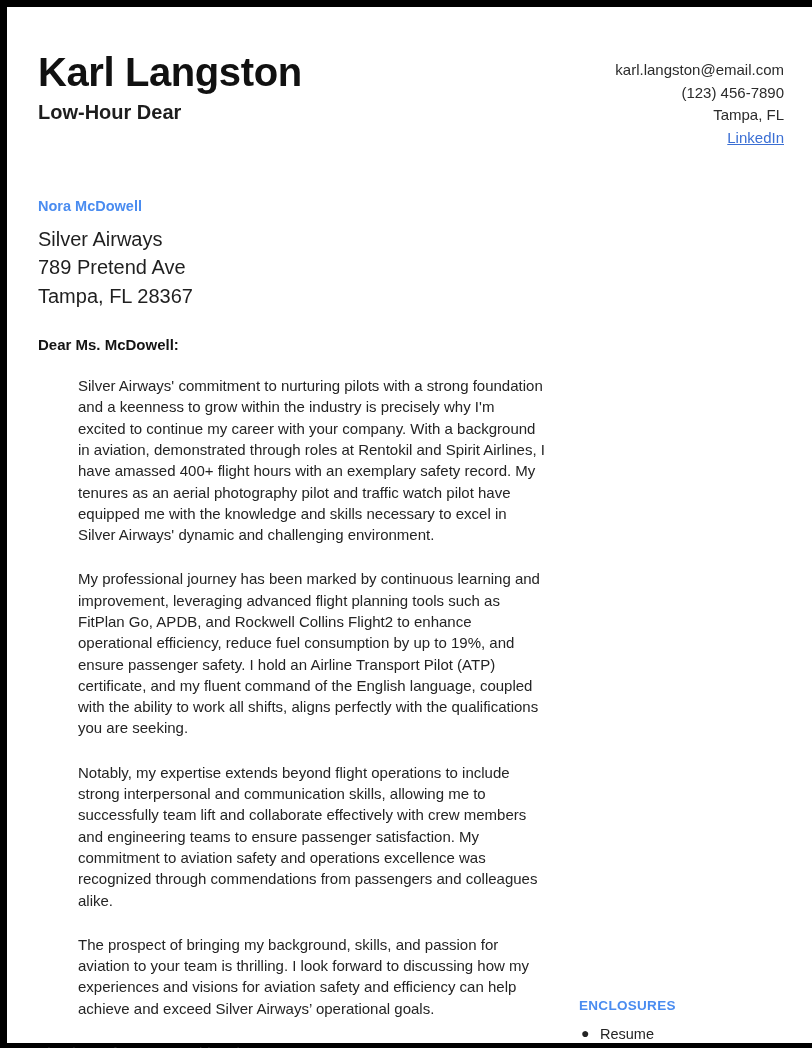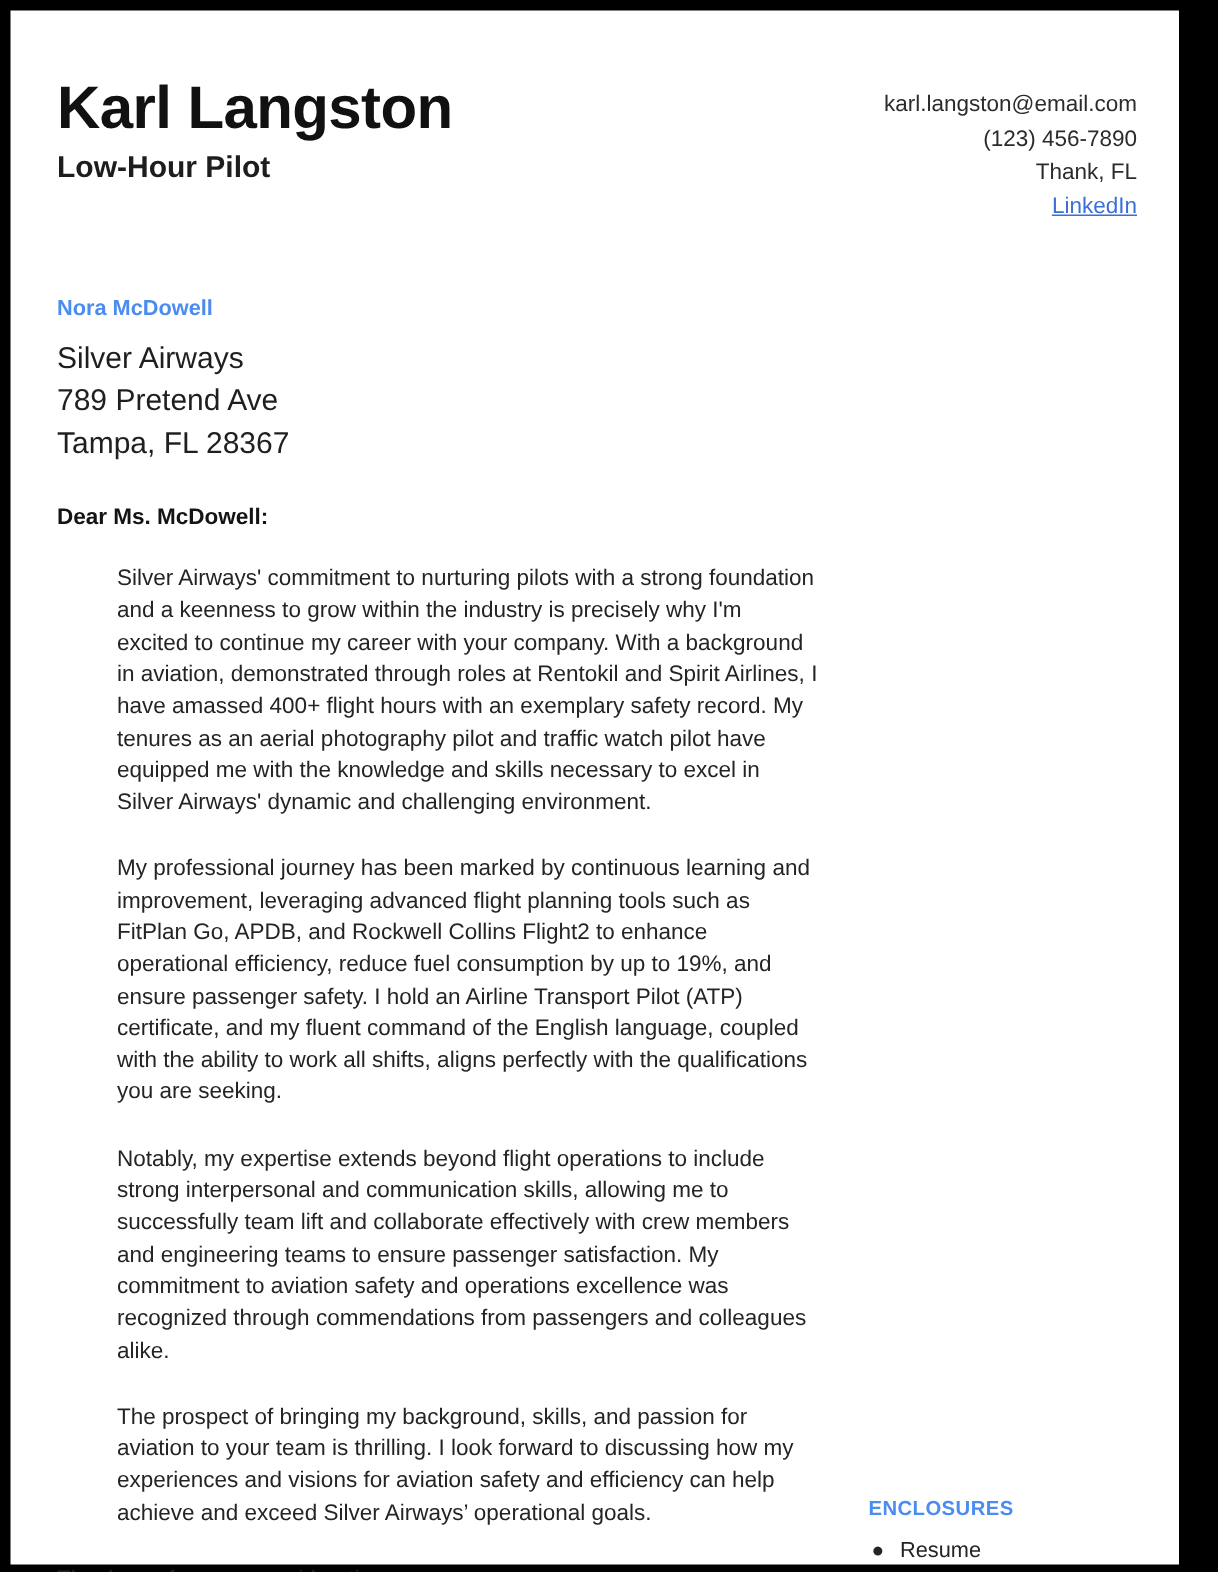--- a/index.html
+++ b/index.html
@@ -14,21 +14,21 @@
     overflow: hidden;
     font-family: "Liberation Sans", sans-serif;
   }
 
   
   .page-frame {
     box-sizing: border-box;
     width: 812px;
     height: 1048px;
     background: #000000;
-    padding: 7px 26px 5px 7px;
+    padding: 7px 0 5px 7px;
   }
 
   .page {
     box-sizing: border-box;
     width: 100%;
     height: 100%;
     background: #ffffff;
     position: relative;
     padding: 0;
   }
@@ -188,27 +188,27 @@
 </head>
 <body>
 
 <div class="page-frame">
   <div class="page">
 
     <div class="header">
 
       <div class="identity">
         <h1 class="full-name">Karl Langston</h1>
-        <h2 class="job-title">Low-Hour Pilot</h2>
+        <h2 class="job-title">Low-Hour Dear</h2>
       </div>
 
       <div class="contact-block">
         <span class="contact-line">karl.langston@email.com</span>
         <span class="contact-line">(123) 456-7890</span>
-        <span class="contact-line">Thank, FL</span>
+        <span class="contact-line">Tampa, FL</span>
         <span class="contact-line contact-link">LinkedIn</span>
       </div>
 
     </div>
 
     <div class="columns">
 
       <div class="col-main">
 
         <div class="recipient-block">

